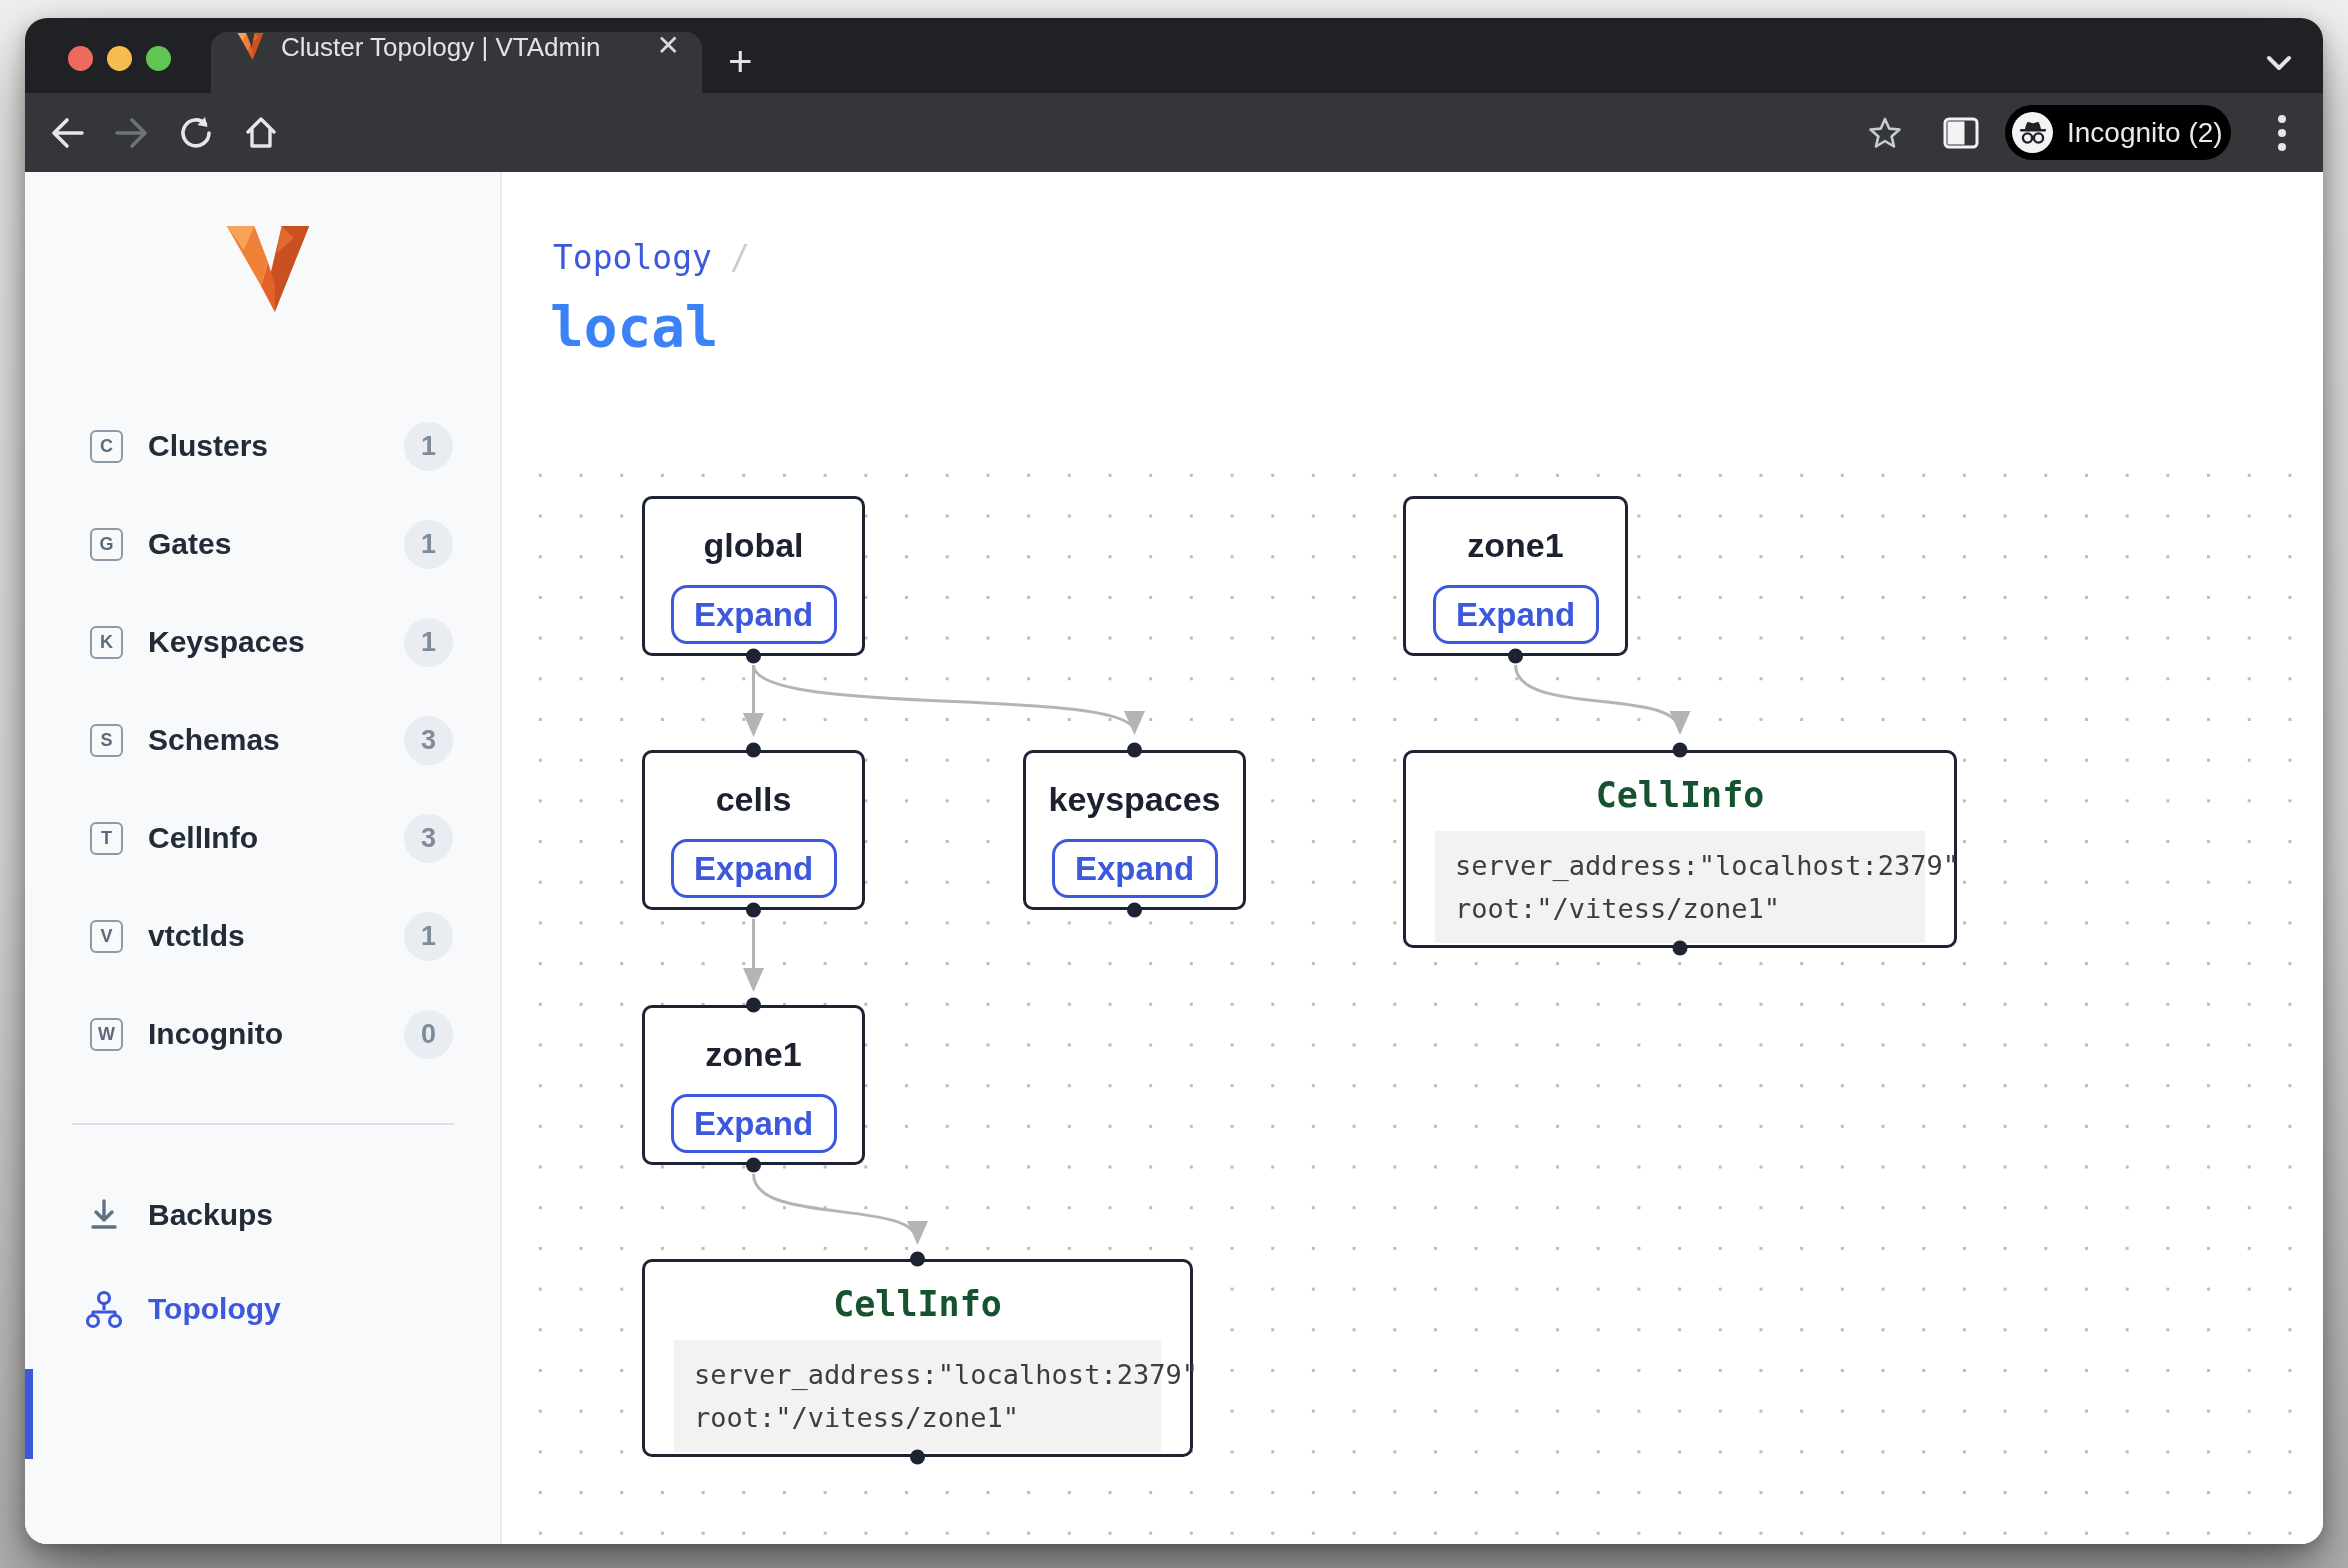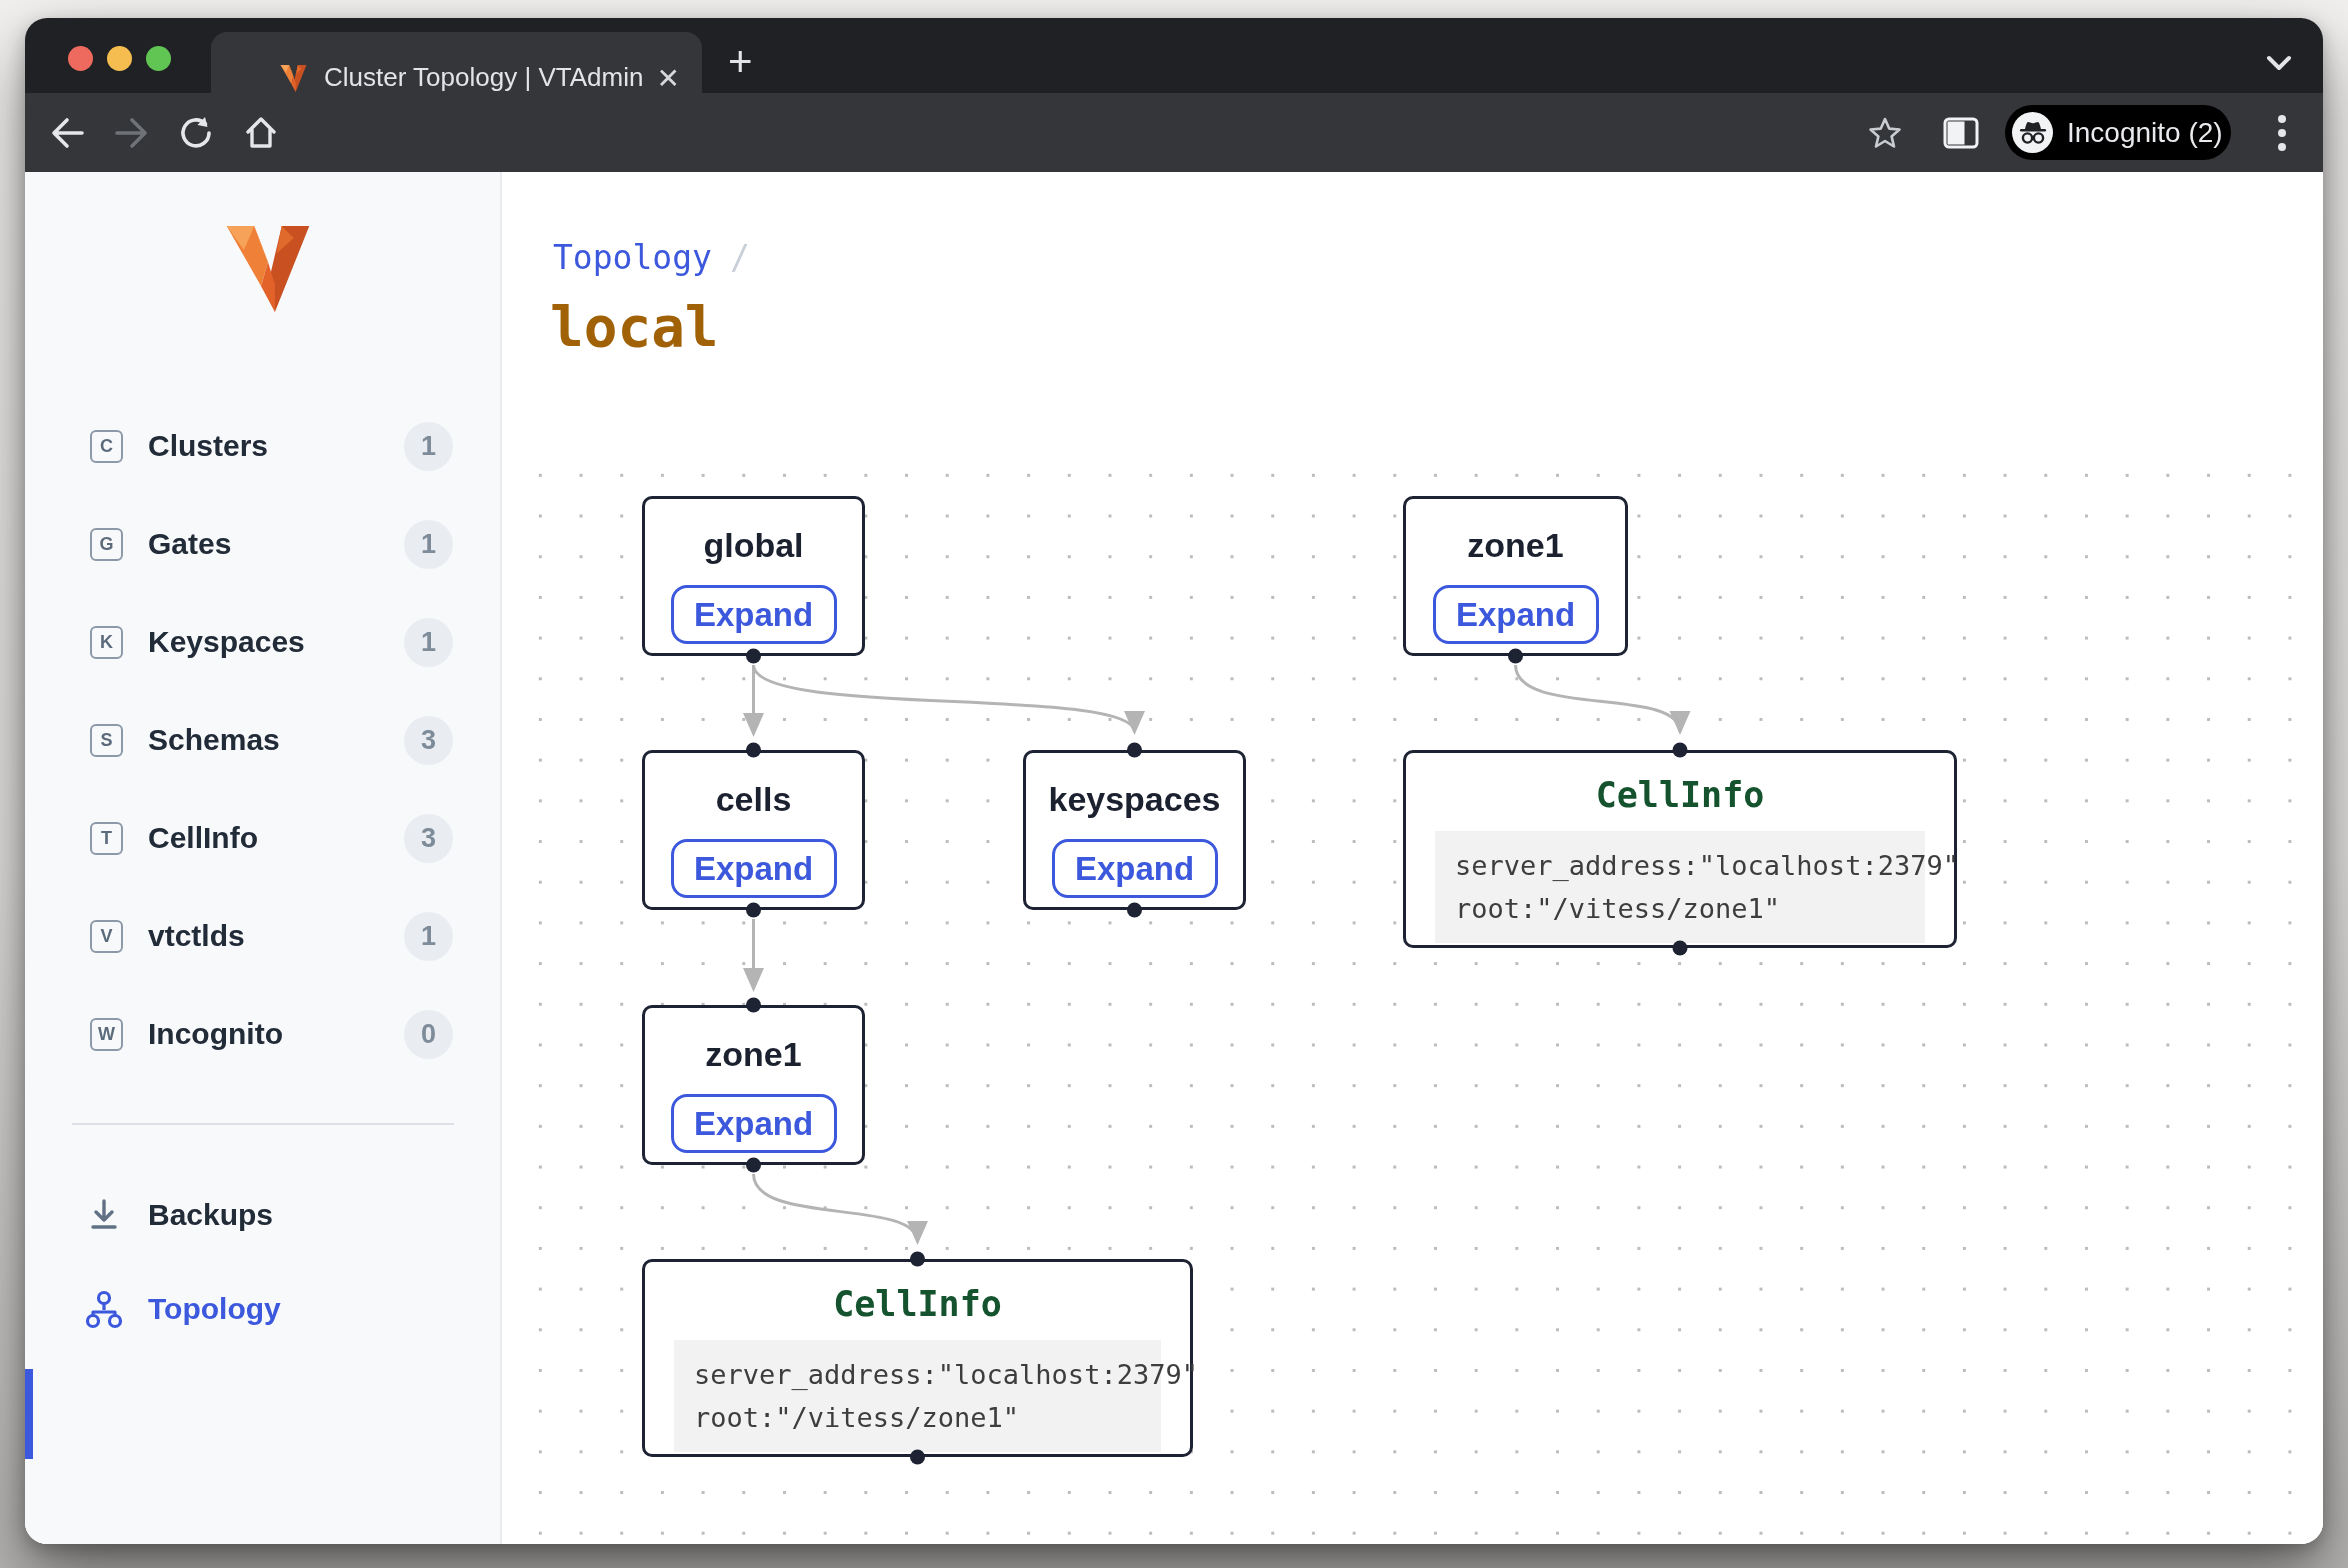--- a/index.html
+++ b/index.html
@@ -13,21 +13,21 @@
     position:absolute; left:25px; top:18px; width:2298px; height:1526px;
     border-radius:22px; overflow:hidden; background:#fff;
     box-shadow:0 34px 70px rgba(0,0,0,.45), 0 6px 18px rgba(0,0,0,.25);
   }
   
   .tabbar { position:absolute; left:0; top:0; right:0; height:75px; background:#202124; }
   .traffic { position:absolute; top:28px; width:25px; height:25px; border-radius:50%; }
   .t-red{ left:43px; background:#ee6a5e; } .t-yellow{ left:82px; background:#f5bd4f; } .t-green{ left:121px; background:#61c554; }
   .tab {
     position:absolute; left:186px; top:14px; width:491px; height:61px;
-    background:#35363a; border-radius:16px 16px 0 0; display:flex; align-items:flex-end;padding-left:43px;
+    background:#35363a; border-radius:16px 16px 0 0; display:flex; align-items:flex-start;
   }
   .tab-favicon { width:27px; height:29px; margin-left:26px; flex:0 0 auto; }
   .tab-title { color:#e2e4e8; font-size:26px; margin-left:17px; white-space:nowrap; }
   .tab-close { margin-left:auto; margin-right:22px; color:#d6d8dc; font-size:28px; line-height:1; cursor:default; }
   .newtab-btn { position:absolute; left:703px; top:26px; color:#e2e4e8; font-size:42px; font-weight:300; line-height:36px; }
   .tabstrip-chevron { position:absolute; right:26px; top:33px; }
   
   .toolbar { position:absolute; left:0; top:75px; right:0; height:79px; background:#35363a; }
   .nav-ic { position:absolute; top:0; height:79px; display:flex; align-items:center; justify-content:center; width:52px; }
   .url-pill {
@@ -66,21 +66,21 @@
   .link-icon { position:absolute; left:59px; width:40px; height:40px; }
   .link-label { position:absolute; left:123px; font-size:30px; font-weight:bold; color:#222b38; }
   .link-item.active .link-label { color:#3c58dc; }
   .active-bar { position:absolute; left:0; top:1197px; width:8px; height:90px; background:#3c58dc; }
   
   .main { position:absolute; left:477px; top:0; right:0; bottom:0; background:#fff; }
   .breadcrumb { position:absolute; left:51px; top:66px; font-family:"DejaVu Sans Mono", monospace; font-size:33px; }
   .breadcrumb a { color:#3c58dc; text-decoration:none; }
   .crumb-sep { color:#c9cfd8; margin-left:18px; }
   .page-title { position:absolute; left:48px; top:122px; font-family:"DejaVu Sans Mono", monospace;
-    font-size:56px; font-weight:bold; color:#a16207; }
+    font-size:56px; font-weight:bold; color:#3b82f6; }
   .canvas {
     position:absolute; left:0; top:266px; right:0; bottom:0;
     background-image:radial-gradient(circle, #bcbcbc 1.5px, transparent 1.6px);
     background-size:40.7px 40.7px; background-position:18px 17px;
   }
   
   .graph-layer { position:absolute; inset:0; }
   .gnode {
     position:absolute; background:#fff; border:3px solid #1d2333; border-radius:10px;
     display:flex; flex-direction:column; align-items:center;

